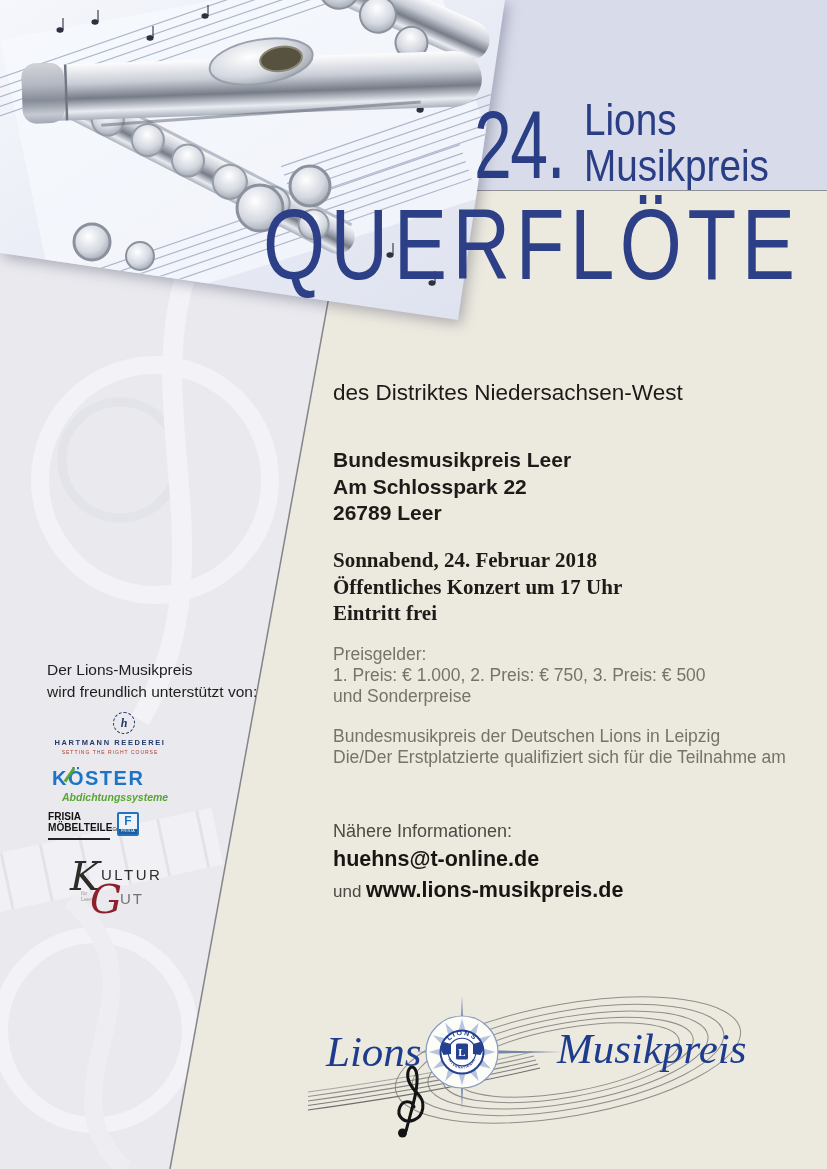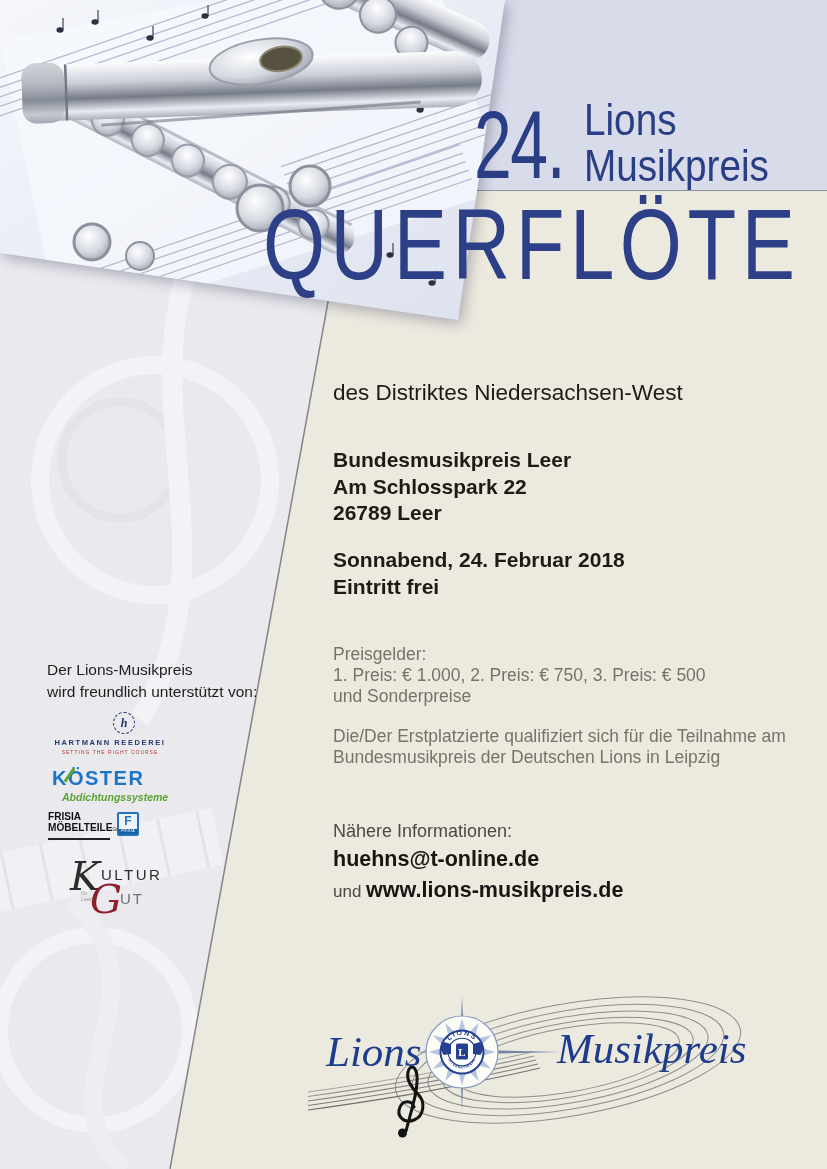--- a/index.html
+++ b/index.html
@@ -34,21 +34,21 @@
   .q-word{
     position:absolute;left:263px;top:194px;z-index:3;
     font-size:101px;line-height:1;font-weight:100;color:#2c3f87;
     letter-spacing:7px;transform:scaleX(.79);transform-origin:left top;white-space:nowrap;
   }
   
   .maincol{position:absolute;left:333px;top:0;width:420px;z-index:3;}
   .subtitle{position:absolute;top:380px;font-size:22.5px;font-weight:normal;color:#1c1b18;white-space:nowrap;}
   .block{position:absolute;font-weight:bold;font-size:21px;line-height:26.5px;color:#1c1b18;white-space:nowrap;}
   .venue{top:447px;}
-  .event{top:547px;}
+  .event{top:547px;font-family:Liberation Serif, serif;}
   .grayblock{position:absolute;font-size:17.5px;line-height:21px;color:#767369;font-weight:normal;white-space:nowrap;}
   .prizes{top:644px;}
   .qual{top:726px;}
   .info-label{position:absolute;top:821px;font-size:18px;color:#4c4a45;}
   .email{position:absolute;top:847px;font-size:21.5px;font-weight:bold;color:#181613;}
   .site{position:absolute;top:878px;font-size:17px;color:#4c4a45;}
   .site b{font-size:21.5px;color:#181613;}
   
   .sponsor-intro{position:absolute;left:47px;top:659px;z-index:3;font-size:15.5px;line-height:21.5px;color:#1f1e1c;}
   .hartmann{position:absolute;left:40px;top:712px;width:140px;z-index:3;text-align:center;}
@@ -215,30 +215,31 @@
 
   <div class="maincol">
     <div class="subtitle">des Distriktes Niedersachsen-West</div>
     <div class="block venue">
       <div>Bundesmusikpreis Leer</div>
       <div>Am Schlosspark 22</div>
       <div>26789 Leer</div>
     </div>
     <div class="block event">
       <div>Sonnabend, 24. Februar 2018</div>
+      <div>Öffentliches Konzert um 17 Uhr</div>
       <div>Eintritt frei</div>
     </div>
     <div class="grayblock prizes">
       <div>Preisgelder:</div>
       <div>1. Preis: € 1.000, 2. Preis: € 750, 3. Preis: € 500</div>
       <div>und Sonderpreise</div>
     </div>
     <div class="grayblock qual">
+      <div>Bundesmusikpreis der Deutschen Lions in Leipzig</div>
       <div>Die/Der Erstplatzierte qualifiziert sich für die Teilnahme am</div>
-      <div>Bundesmusikpreis der Deutschen Lions in Leipzig</div>
     </div>
     <div class="info-label">Nähere Informationen:</div>
     <div class="email">huehns@t-online.de</div>
     <div class="site"><span>und</span> <b>www.lions-musikpreis.de</b></div>
   </div>
 
   <div class="sponsor-intro">
     <div>Der Lions-Musikpreis</div>
     <div>wird freundlich unterstützt von:</div>
   </div>

